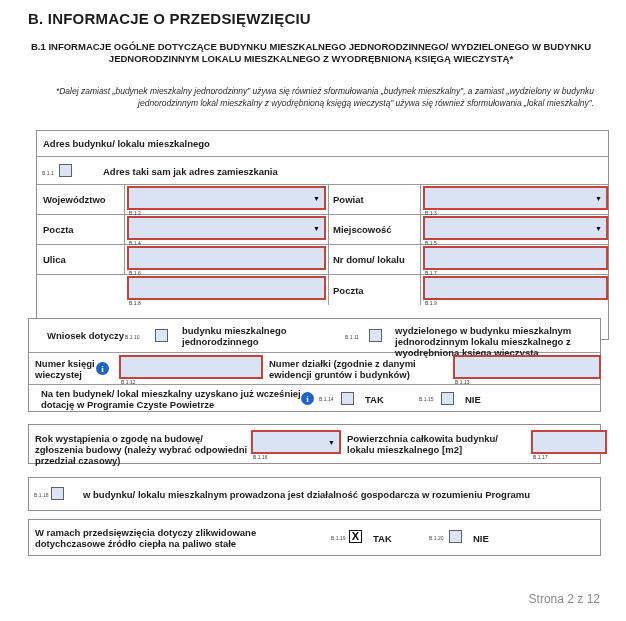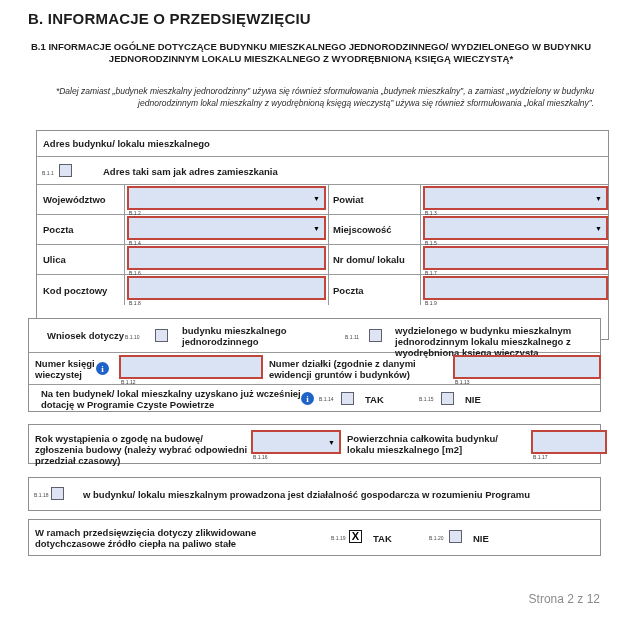--- a/index.html
+++ b/index.html
@@ -93,23 +93,20 @@
       <div class="field" style="left:90px;top:1px;width:199px;height:24px;"></div>
       <span class="fcode" style="left:92px;top:25px;">B.1.6</span>
       <div class="cell vline" style="left:292px;width:92px;padding-left:4px;">
           <span class="lbl">Nr domu/ lokalu</span>
         </div>
       <div class="field" style="left:386px;top:1px;width:185px;height:24px;"></div>
       <span class="fcode" style="left:388px;top:25px;">B.1.7</span>
     </div>
 
     <div class="row" style="height:30px;">
-      <div class="cell vline" style="left:0;width:88px;padding-left:6px;">
-          <span class="lbl">Kod pocztowy</span>
-        </div>
       <div class="cell vline" style="left:88px;width:204px;"></div>
       <div class="field" style="left:90px;top:1px;width:199px;height:24px;"></div>
       <span class="fcode" style="left:92px;top:25px;">B.1.8</span>
       <div class="cell vline" style="left:292px;width:92px;padding-left:4px;">
           <span class="lbl">Poczta</span>
         </div>
       <div class="field" style="left:386px;top:1px;width:185px;height:24px;"></div>
       <span class="fcode" style="left:388px;top:25px;">B.1.9</span>
     </div>
   </div>

